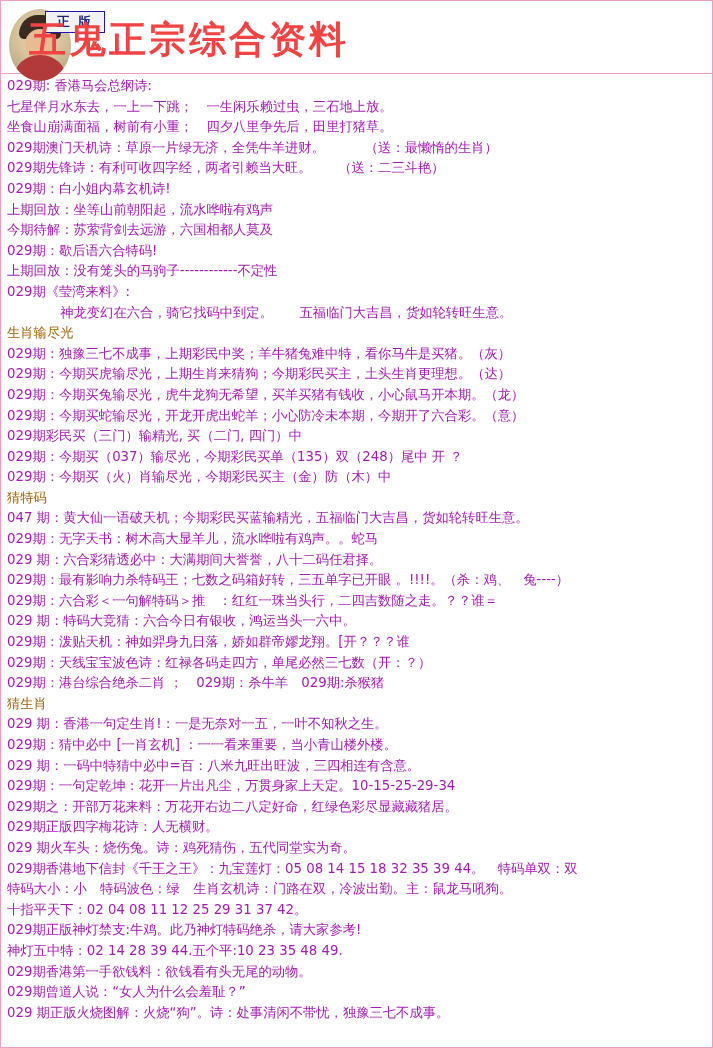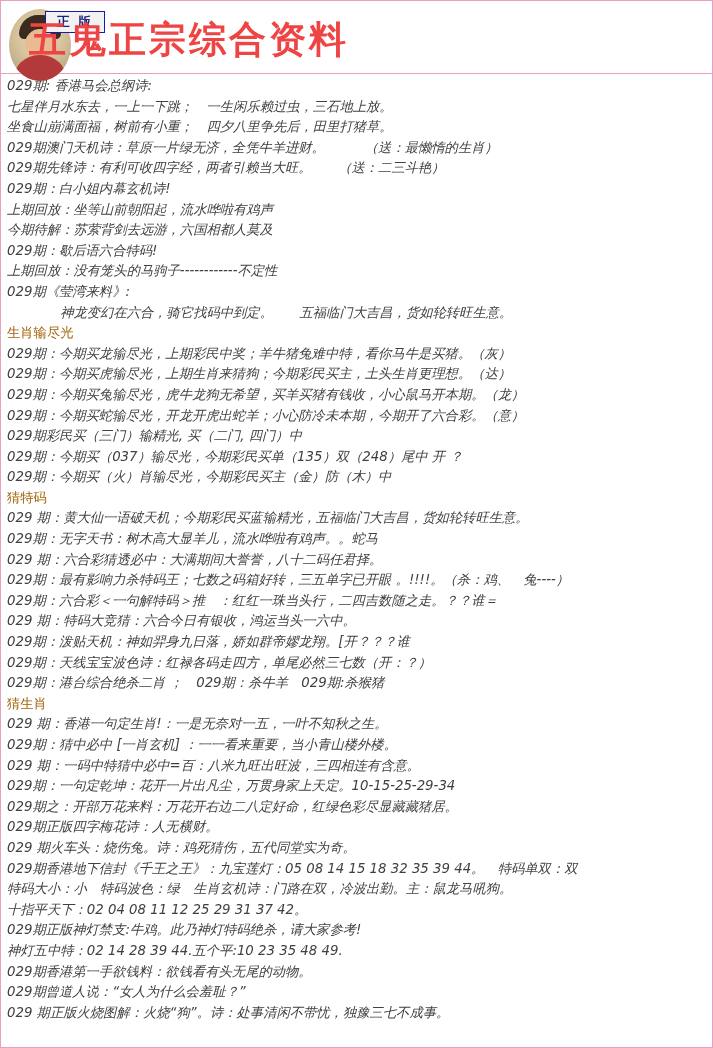--- a/index.html
+++ b/index.html
@@ -101,21 +101,21 @@
     padding: 2px 6px 0 6px;
     font-size: 13.3px;
     line-height: 20.6px;
   }
   .line {
     white-space: pre-wrap;
     color: #000;
     font-family: "DejaVu Sans", "Liberation Sans", sans-serif;
   }
   .c-red { color: #e60012; }
-  .c-black { color: #404040; font-style: italic; }
+  .c-black { color: #a21caf; }
   .sect {
     color: #a16207;
     font-size: 13.3px;
     line-height: 20.6px;
   }
 </style>
 </head>
 <body>
 
 <div class="page">
@@ -139,29 +139,29 @@
       <div class="line c-black">029期澳门天机诗：草原一片绿无济，全凭牛羊进财。　　　（送：最懒惰的生肖）</div>
       <div class="line c-black">029期先锋诗：有利可收四字经，两者引赖当大旺。　　（送：二三斗艳）</div>
       <div class="line c-black">029期：白小姐内幕玄机诗!</div>
       <div class="line c-black">上期回放：坐等山前朝阳起，流水哗啦有鸡声</div>
       <div class="line c-black">今期待解：苏萦背剑去远游，六国相都人莫及</div>
       <div class="line c-black">029期：歇后语六合特码!</div>
       <div class="line c-black">上期回放：没有笼头的马驹子------------不定性</div>
       <div class="line c-black">029期《莹湾来料》:</div>
       <div class="line c-black">　　　　神龙变幻在六合，骑它找码中到定。　　五福临门大吉昌，货如轮转旺生意。</div>
       <div class="line c-red sect">生肖输尽光</div>
-      <div class="line c-black">029期：今期买龙输尽光，上期彩民中奖；羊牛猪兔难中特，看你马牛是买猪。（灰）</div>
+      <div class="line c-black">029期：独豫三七不成事，上期彩民中奖；羊牛猪兔难中特，看你马牛是买猪。（灰）</div>
       <div class="line c-black">029期：今期买虎输尽光，上期生肖来猜狗；今期彩民买主，土头生肖更理想。（达）</div>
       <div class="line c-black">029期：今期买兔输尽光，虎牛龙狗无希望，买羊买猪有钱收，小心鼠马开本期。（龙）</div>
       <div class="line c-black">029期：今期买蛇输尽光，开龙开虎出蛇羊；小心防冷未本期，今期开了六合彩。（意）</div>
       <div class="line c-black">029期彩民买（三门）输精光, 买（二门, 四门）中</div>
       <div class="line c-black">029期：今期买（037）输尽光，今期彩民买单（135）双（248）尾中 开 ？</div>
       <div class="line c-black">029期：今期买（火）肖输尽光，今期彩民买主（金）防（木）中</div>
       <div class="line c-red sect">猜特码</div>
-      <div class="line c-black">029 期：黄大仙一语破天机；今期彩民买蓝输精光，五福临门大吉昌，货如轮转旺生意。</div>
+      <div class="line c-black">047 期：黄大仙一语破天机；今期彩民买蓝输精光，五福临门大吉昌，货如轮转旺生意。</div>
       <div class="line c-black">029期：无字天书：树木高大显羊儿，流水哗啦有鸡声。。蛇马</div>
       <div class="line c-black">029 期：六合彩猜透必中：大满期间大誉誉，八十二码任君择。</div>
       <div class="line c-black">029期：最有影响力杀特码王；七数之码箱好转，三五单字已开眼 。!!!!。（杀：鸡、　兔----）</div>
       <div class="line c-black">029期：六合彩＜一句解特码＞推　：红红一珠当头行，二四吉数随之走。？？谁＝</div>
       <div class="line c-black">029 期：特码大竞猜：六合今日有银收，鸿运当头一六中。</div>
       <div class="line c-black">029期：泼贴天机：神如羿身九日落，娇如群帝嫪龙翔。[开？？？谁</div>
       <div class="line c-black">029期：天线宝宝波色诗：红禄各码走四方，单尾必然三七数（开：？）</div>
       <div class="line c-black">029期：港台综合绝杀二肖 ；　029期：杀牛羊　029期:杀猴猪</div>
       <div class="line c-red sect">猜生肖</div>
       <div class="line c-black">029 期：香港一句定生肖!：一是无奈对一五，一叶不知秋之生。</div>

